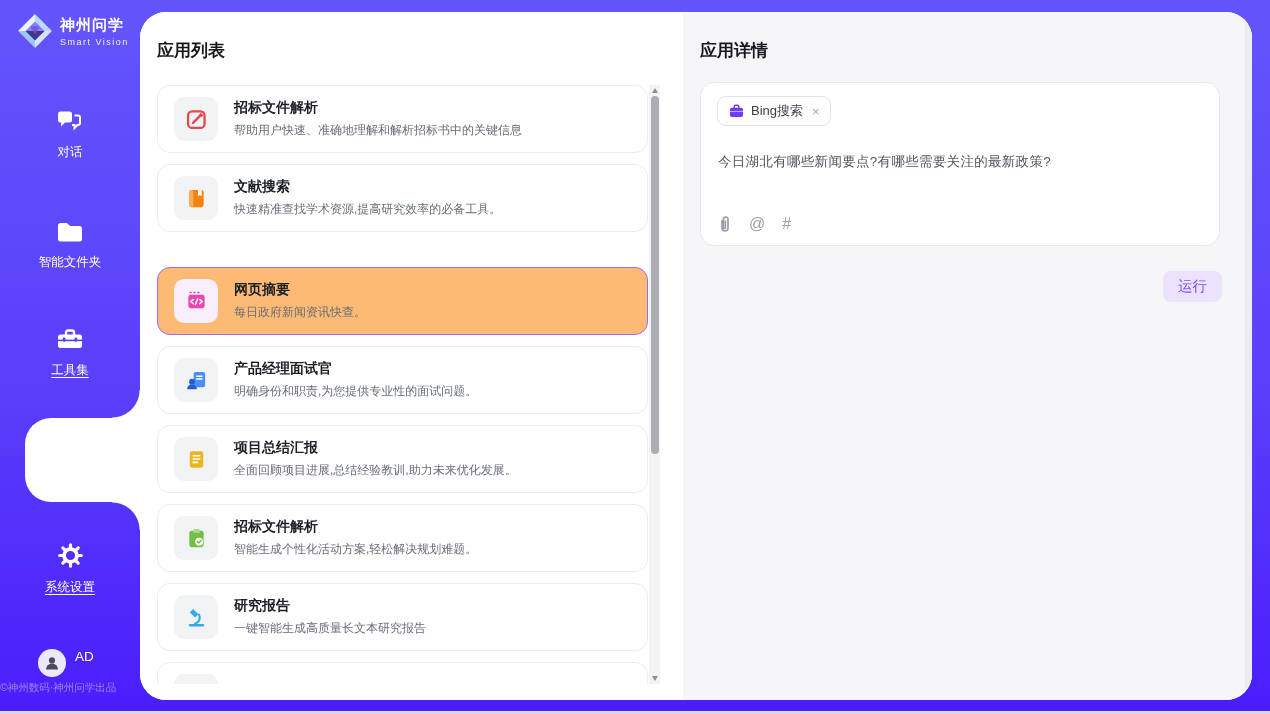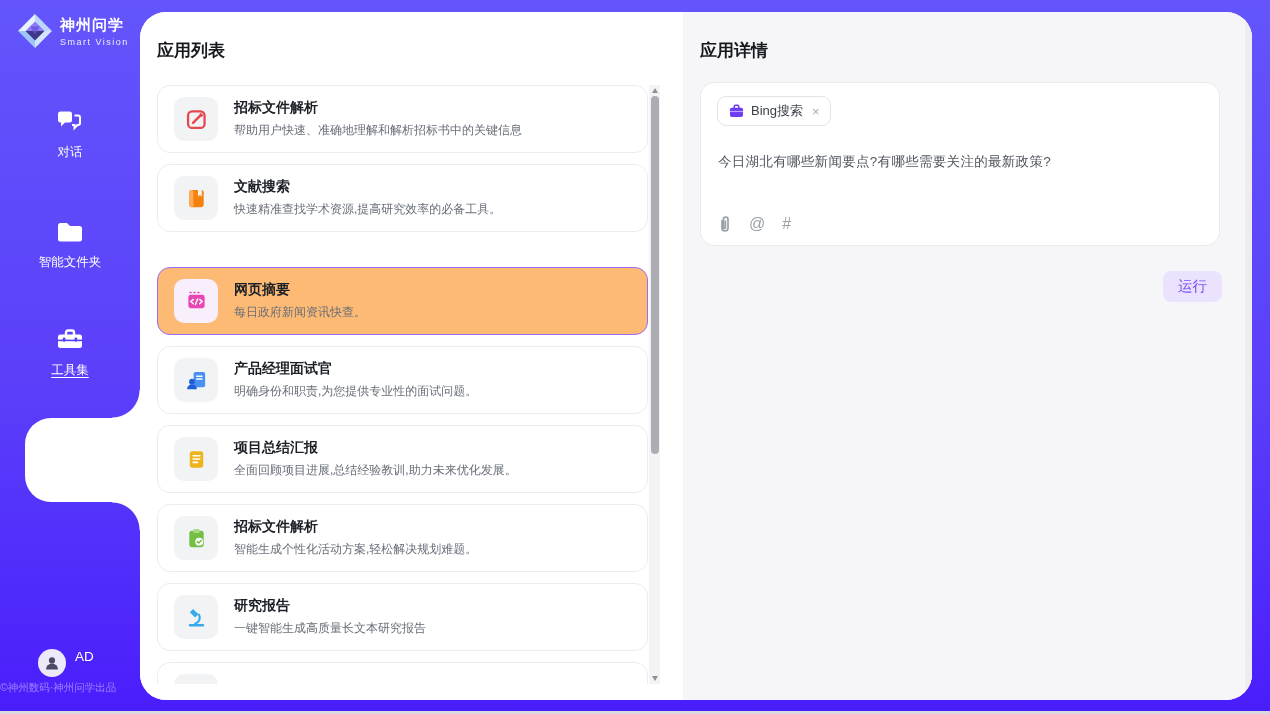--- a/index.html
+++ b/index.html
@@ -120,20 +120,36 @@
   </div>
 
   <div class="nav-item nav-market">
     <svg width="30" height="30" viewBox="0 0 30 30" fill="none" stroke="#5433f0" stroke-width="2.2" stroke-linejoin="round">
       <path d="M15 3 L26.5 9.5 V20.5 L15 27 L3.5 20.5 V9.5 Z"></path>
       <path d="M3.5 9.5 L15 16 L26.5 9.5 M15 16 V27"></path>
     </svg>
     <span class="lbl">应用市场</span>
   </div>
 
+  <div class="nav-item nav-settings">
+    <svg width="27" height="27" viewBox="0 0 26 26">
+      <g stroke="#fff" stroke-width="3" stroke-linecap="round">
+        <line x1="13" y1="6" x2="13" y2="2.6"></line>
+        <line x1="18" y1="8" x2="20.4" y2="5.6"></line>
+        <line x1="20" y1="13" x2="23.4" y2="13"></line>
+        <line x1="18" y1="18" x2="20.4" y2="20.4"></line>
+        <line x1="13" y1="20" x2="13" y2="23.4"></line>
+        <line x1="8" y1="18" x2="5.6" y2="20.4"></line>
+        <line x1="6" y1="13" x2="2.6" y2="13"></line>
+        <line x1="8" y1="8" x2="5.6" y2="5.6"></line>
+      </g>
+      <circle cx="13" cy="13" r="6.2" fill="none" stroke="#fff" stroke-width="3.6"></circle>
+    </svg>
+    <span class="lbl underline">系统设置</span>
+  </div>
 
   <div class="avatar-row">
     <div class="avatar">
       <svg width="16" height="16" viewBox="0 0 16 16">
         <circle cx="8" cy="5.4" r="3.1" fill="#4b4b66"></circle>
         <path d="M2 14.5 a6 6 0 0 1 12 0 z" fill="#4b4b66"></path>
       </svg>
     </div>
     <span class="avatar-name">AD</span>
   </div>

